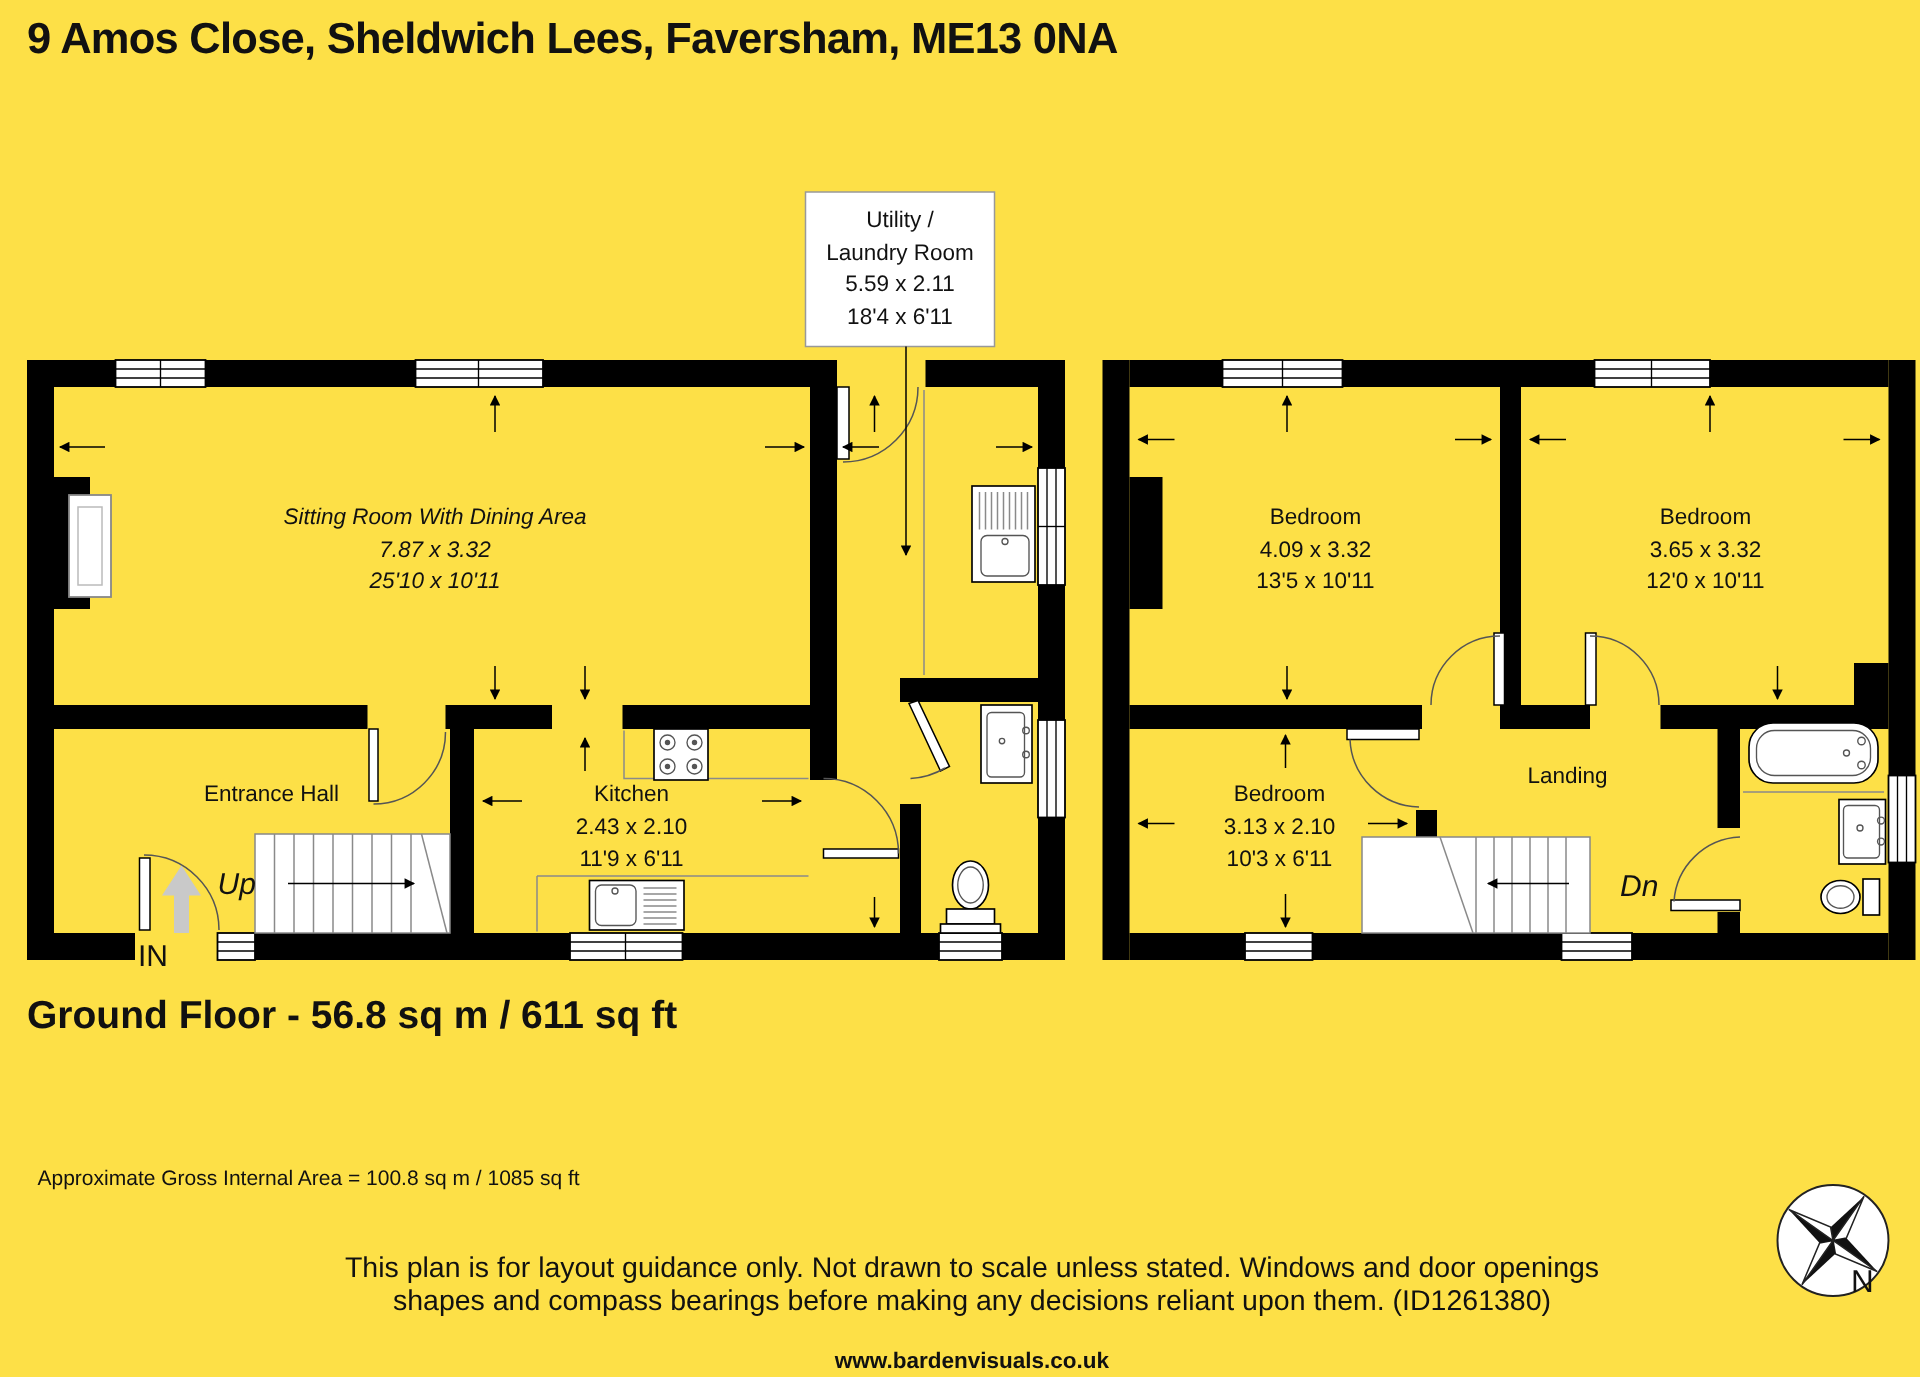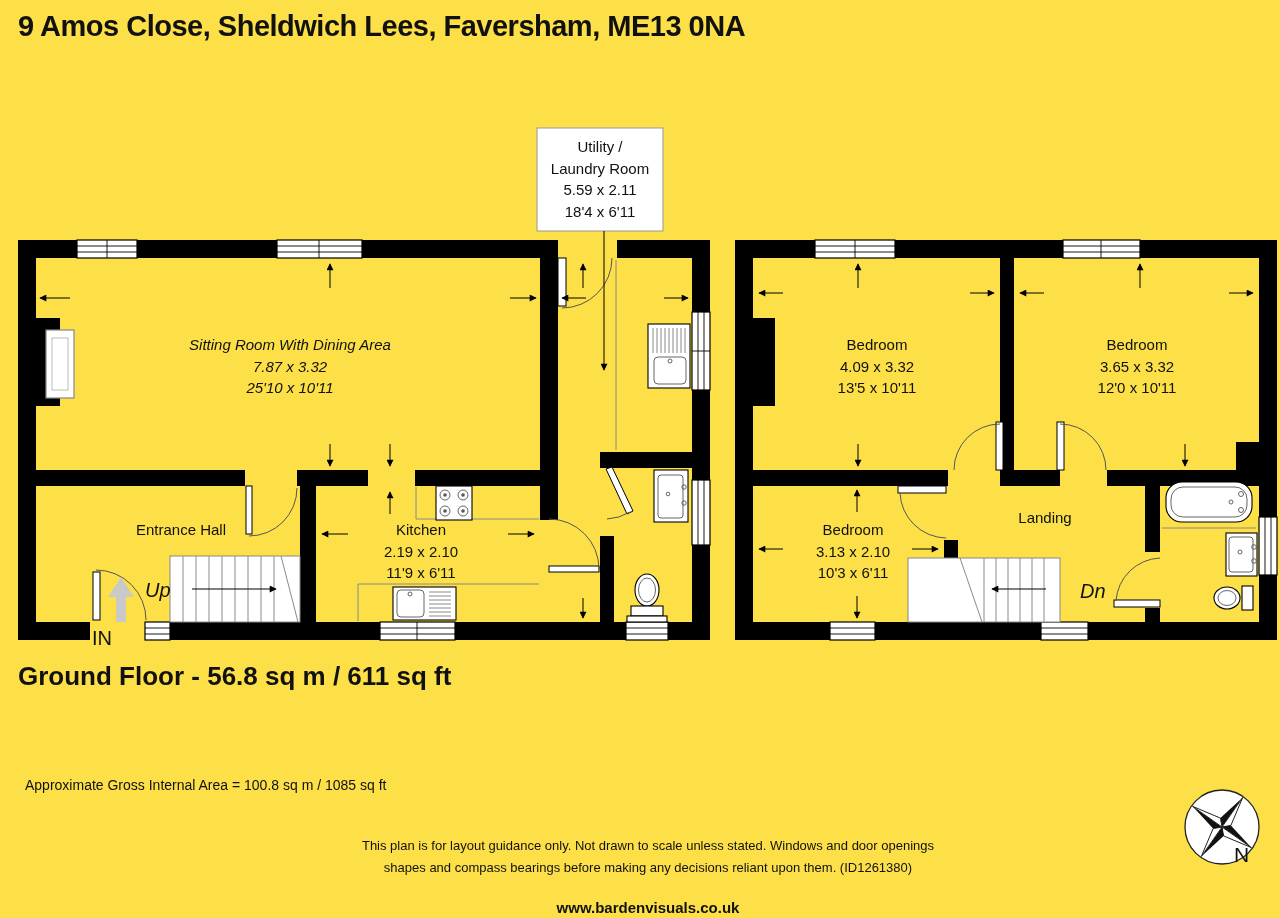--- a/index.html
+++ b/index.html
@@ -5,21 +5,21 @@
   html,body{margin:0;padding:0;background:#ffffff;}
   .page{position:relative;width:1280px;height:918px;background:#fde047;overflow:hidden;
         font-family:"Liberation Sans", sans-serif;color:#111;}
   svg.plan{position:absolute;left:0;top:0;z-index:1;}
   .txt{position:absolute;z-index:2;}
   .title{left:18px;top:10px;font-size:29px;font-weight:bold;letter-spacing:-0.5px;white-space:nowrap;}
   .room-label{text-align:center;transform:translateX(-50%);font-size:15px;line-height:21.5px;white-space:nowrap;}
   .caption{font-size:26px;font-weight:bold;white-space:nowrap;}
   .area-line{left:25px;top:777px;font-size:14px;white-space:nowrap;}
   .disclaimer{left:648px;top:835px;transform:translateX(-50%);text-align:center;
-              font-size:13px;line-height:21.6px;white-space:nowrap;}
+              font-size:19px;line-height:21.6px;white-space:nowrap;}
   .website{left:648px;top:899px;transform:translateX(-50%);font-size:15px;font-weight:bold;white-space:nowrap;}
   .small-label{font-size:20px;white-space:nowrap;font-style:italic;}
   .in-label{left:92px;top:627px;font-size:20px;white-space:nowrap;}
   .north-label{left:1234px;top:843px;font-size:21px;white-space:nowrap;}
   
   .wall{fill:#000;}
   .wrect{fill:#fff;stroke:#000;stroke-width:1.2;}
   .wline{stroke:#000;stroke-width:0.9;}
   .thin{stroke:#8a8a8a;stroke-width:1;fill:none;}
   .fix{fill:#fff;stroke:#000;stroke-width:1.1;}
@@ -367,21 +367,21 @@
     <div>7.87 x 3.32</div>
     <div>25'10 x 10'11</div>
   </div>
 
   <div class="txt room-label" style="left:157px;top:519px;margin-left:24px;">
     <div>Entrance Hall</div>
   </div>
 
   <div class="txt room-label" style="left:421px;top:519px;">
     <div>Kitchen</div>
-    <div>2.19 x 2.10</div>
+    <div>2.43 x 2.10</div>
     <div>11'9 x 6'11</div>
   </div>
 
   <div class="txt small-label" style="left:145px;top:579px;">Up</div>
   <div class="txt in-label">IN</div>
 
   <div class="txt room-label" style="left:877px;top:334px;">
     <div>Bedroom</div>
     <div>4.09 x 3.32</div>
     <div>13'5 x 10'11</div>

